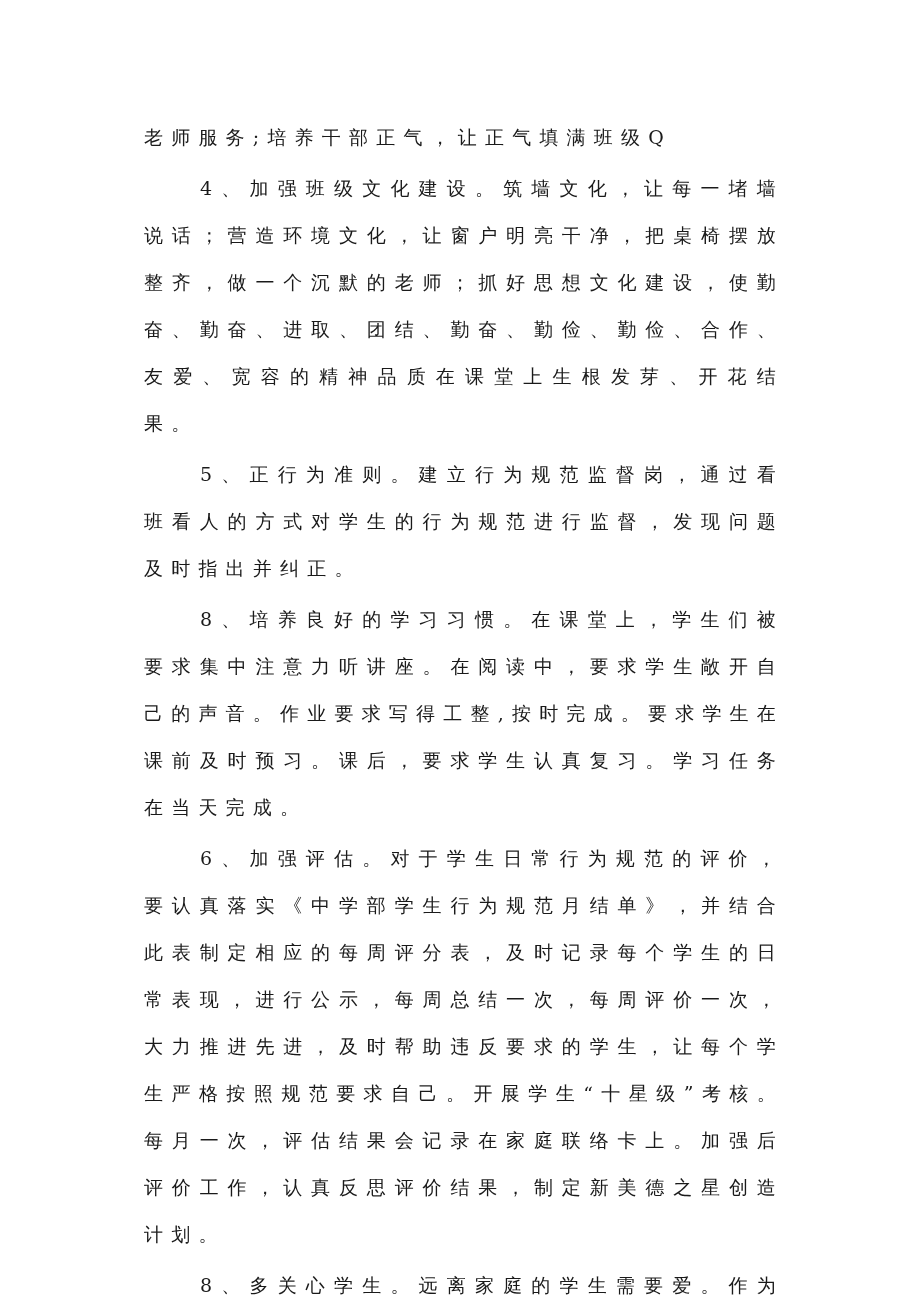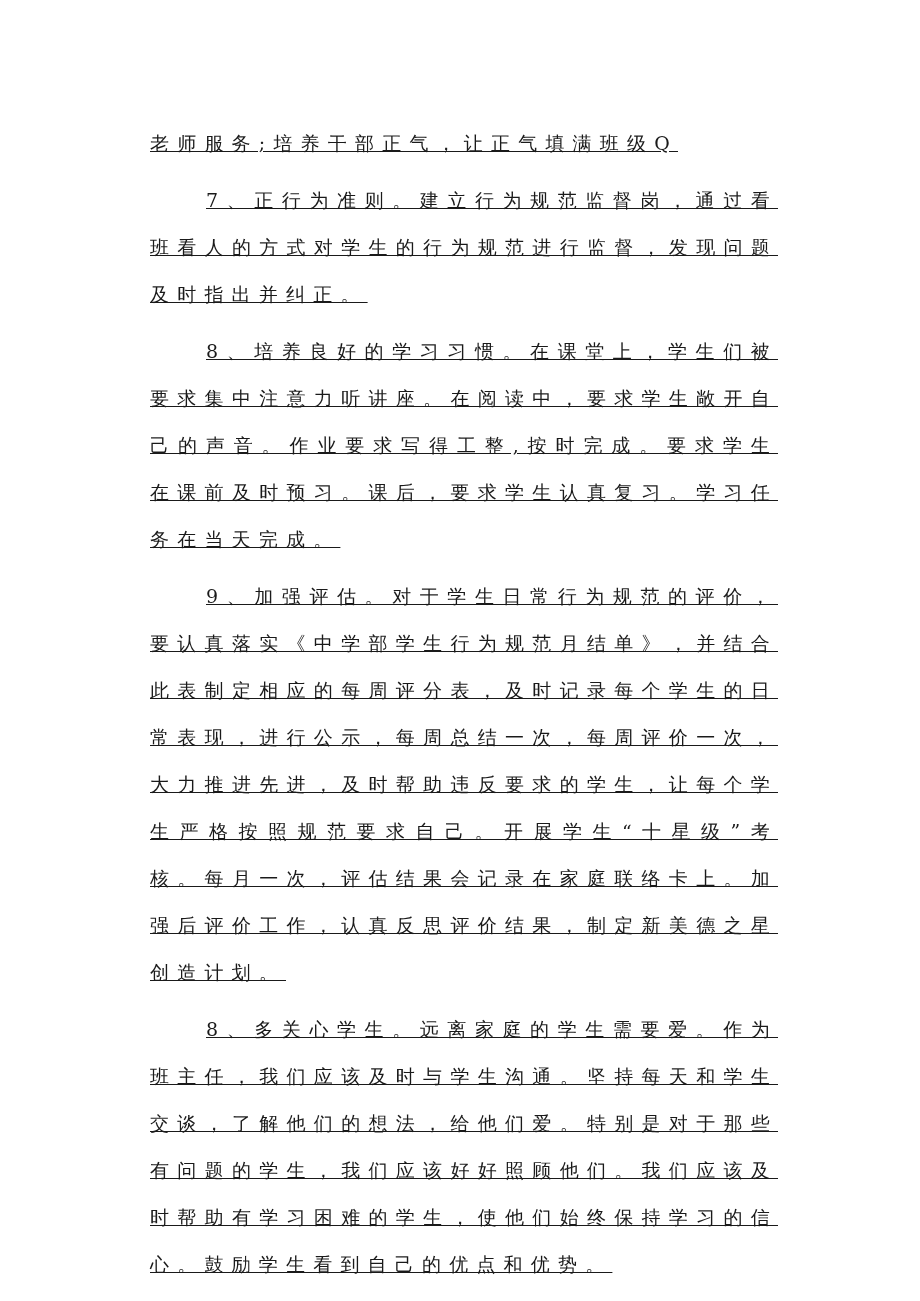--- a/index.html
+++ b/index.html
@@ -18,32 +18,32 @@
       left: 140px;
       top: 110px;
       width: 648px;
       font-family: "DejaVu Serif", "Liberation Serif", serif;
       font-size: 19px;
       color: #1a1a1a;
       line-height: 47px;
       letter-spacing: 8.2px;
     }
     .para {
-      margin: 10px;
+      margin: 4px;
       padding: 0;
       text-align: justify;
       text-align-last: left;
-      text-decoration: underline;
     }
     .para.indent {
       text-indent: 56px;
     }
   </style>
 </head>
 <body>
 
 <div class="page">
   <p class="para">老师服务;培养干部正气，让正气填满班级Q</p>
-  <p class="para indent">7、正行为准则。建立行为规范监督岗，通过看班看人的方式对学生的行为规范进行监督，发现问题及时指出并纠正。</p>
+  <p class="para indent">4、加强班级文化建设。筑墙文化，让每一堵墙说话；营造环境文化，让窗户明亮干净，把桌椅摆放整齐，做一个沉默的老师；抓好思想文化建设，使勤奋、勤奋、进取、团结、勤奋、勤俭、勤俭、合作、友爱、宽容的精神品质在课堂上生根发芽、开花结果。</p>
+  <p class="para indent">5、正行为准则。建立行为规范监督岗，通过看班看人的方式对学生的行为规范进行监督，发现问题及时指出并纠正。</p>
   <p class="para indent">8、培养良好的学习习惯。在课堂上，学生们被要求集中注意力听讲座。在阅读中，要求学生敞开自己的声音。作业要求写得工整,按时完成。要求学生在课前及时预习。课后，要求学生认真复习。学习任务在当天完成。</p>
-  <p class="para indent">9、加强评估。对于学生日常行为规范的评价，要认真落实《中学部学生行为规范月结单》，并结合此表制定相应的每周评分表，及时记录每个学生的日常表现，进行公示，每周总结一次，每周评价一次，大力推进先进，及时帮助违反要求的学生，让每个学生严格按照规范要求自己。开展学生“十星级”考核。每月一次，评估结果会记录在家庭联络卡上。加强后评价工作，认真反思评价结果，制定新美德之星创造计划。</p>
+  <p class="para indent">6、加强评估。对于学生日常行为规范的评价，要认真落实《中学部学生行为规范月结单》，并结合此表制定相应的每周评分表，及时记录每个学生的日常表现，进行公示，每周总结一次，每周评价一次，大力推进先进，及时帮助违反要求的学生，让每个学生严格按照规范要求自己。开展学生“十星级”考核。每月一次，评估结果会记录在家庭联络卡上。加强后评价工作，认真反思评价结果，制定新美德之星创造计划。</p>
   <p class="para indent">8、多关心学生。远离家庭的学生需要爱。作为班主任，我们应该及时与学生沟通。坚持每天和学生交谈，了解他们的想法，给他们爱。特别是对于那些有问题的学生，我们应该好好照顾他们。我们应该及时帮助有学习困难的学生，使他们始终保持学习的信心。鼓励学生看到自己的优点和优势。</p>
 </div>
 
 </body></html>

